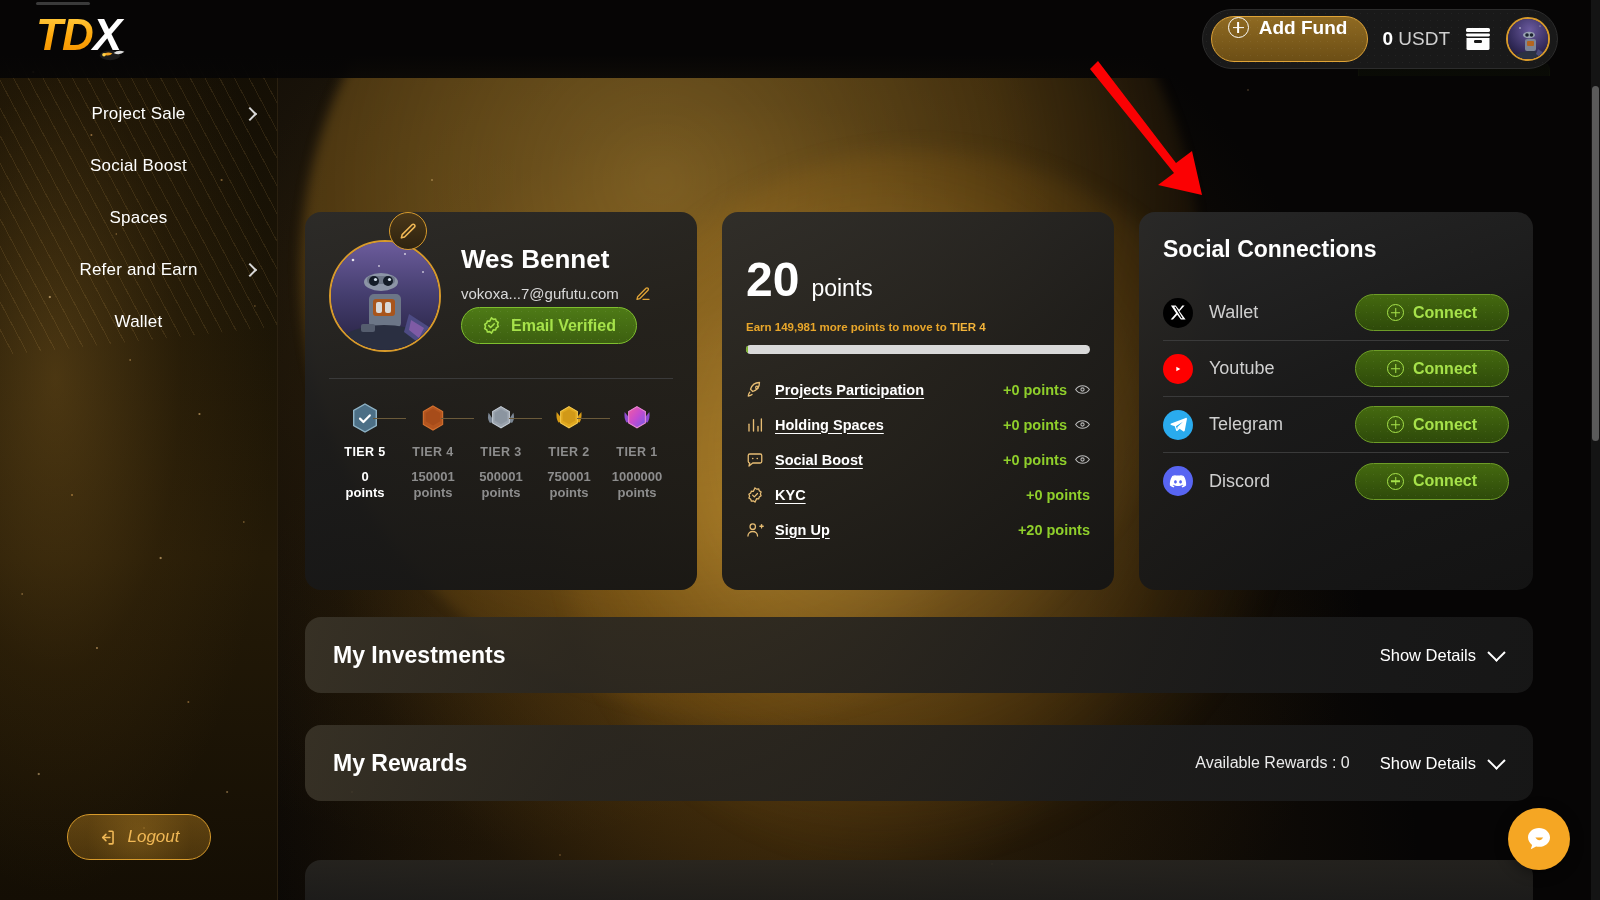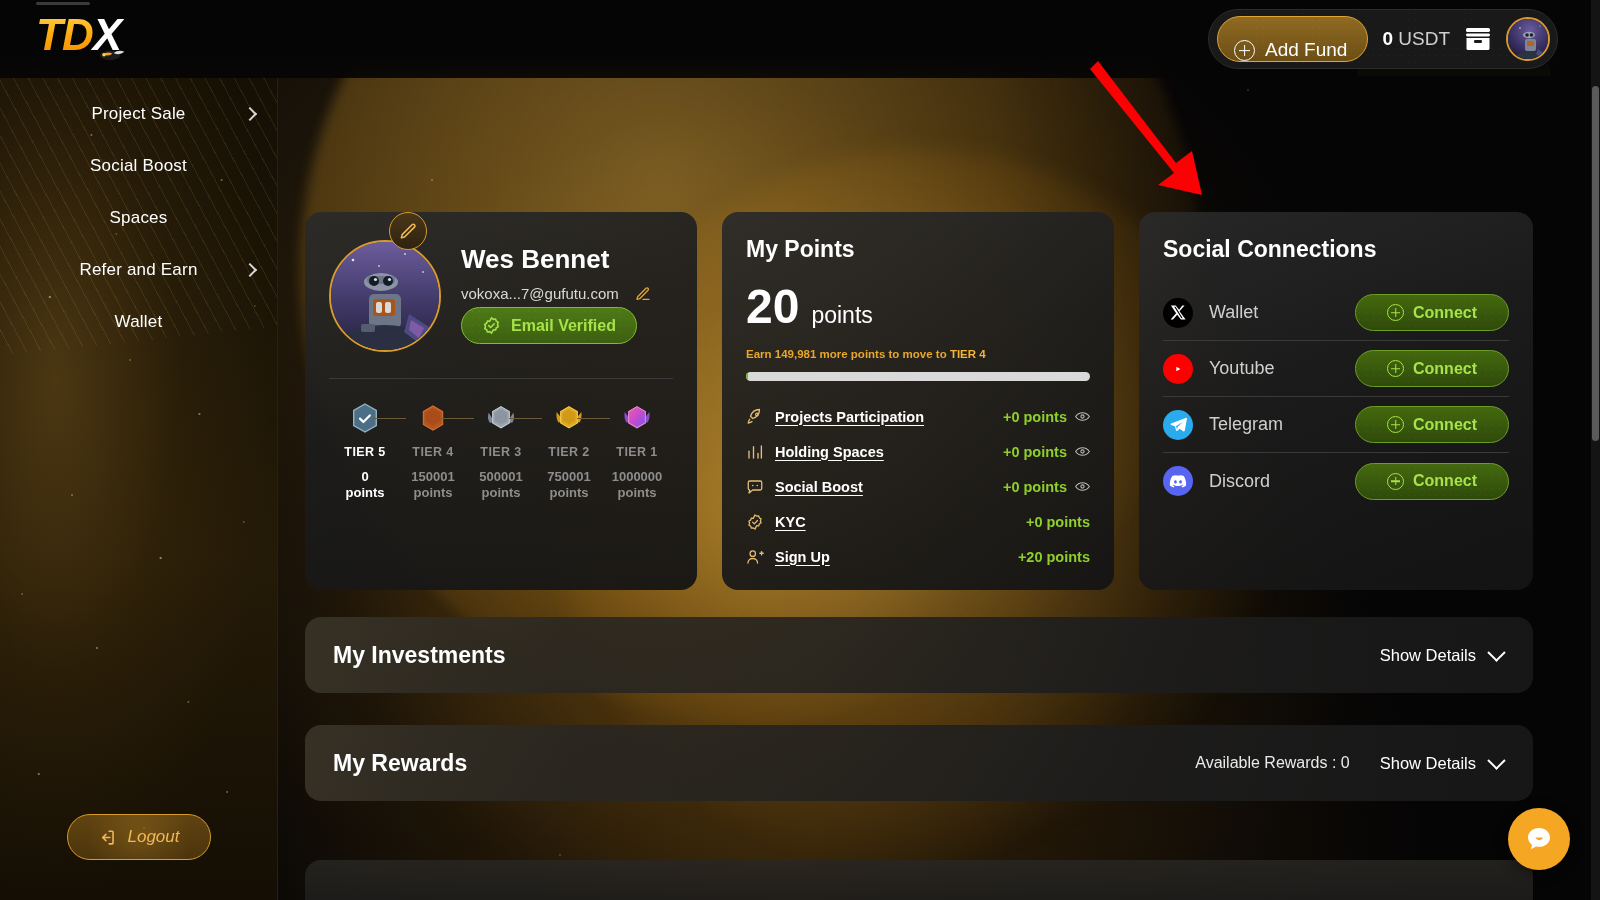--- a/index.html
+++ b/index.html
@@ -162,28 +162,28 @@
     position: absolute; right: 42px; top: 9px;
     display: flex; align-items: center; gap: 14px;
     height: 60px; padding: 0 7px 0 8px;
     border-radius: 34px;
     background: #191919;
     background-image: radial-gradient(rgba(255,255,255,0.045) 0.7px, transparent 0.7px);
     background-size: 7px 7px;
     border: 1px solid #2c2c2c;
   }
   .add-fund {
-    display: flex; align-items: flex-end; gap: 10px;
+    display: flex; align-items: flex-start; gap: 10px;
     height: 46px; padding: 0 20px 0 16px;
     border-radius: 26px;
     border: 1.5px solid #e0a437;
     background: linear-gradient(180deg, #8f6a22 0%, #6c4e15 100%);
     background-image: radial-gradient(rgba(255,255,255,0.06) 0.7px, transparent 0.7px), linear-gradient(180deg, #8f6a22 0%, #6c4e15 100%);
     background-size: 7px 7px, 100% 100%;
-    color: #fff; font-size: 19px; font-weight: 400;
+    color: #fff; font-size: 19px; font-weight: 700;
     cursor: pointer; white-space: nowrap;
   }
   .plus-circ {
     width: 21px; height: 21px; border-radius: 50%;
     border: 1.8px solid #fff; position: relative; flex: none;
   }
   .plus-circ::before, .plus-circ::after {
     content: ""; position: absolute; background: #fff;
   }
   .plus-circ::before { left: 4px; right: 4px; top: 50%; height: 1.8px; transform: translateY(-50%); }
@@ -644,21 +644,20 @@
             <div class="tier-name">TIER 1</div>
             <div class="tier-pts">
               <span>1000000</span><br>
               <span>points</span>
             </div>
           </div>
         </div>
       </div>
 
       <div class="card-dark card-points">
-        <div class="card-title">My Points</div>
         <div class="points-big">
           <span class="num">20</span>
           <span class="unit">points</span>
         </div>
         <div class="earn-note">
           <span>Earn 149,981 more points to move to </span><span class="tier-hl">TIER 4</span>
         </div>
         <div class="progress-track">
           <div class="progress-fill"></div>
         </div>

